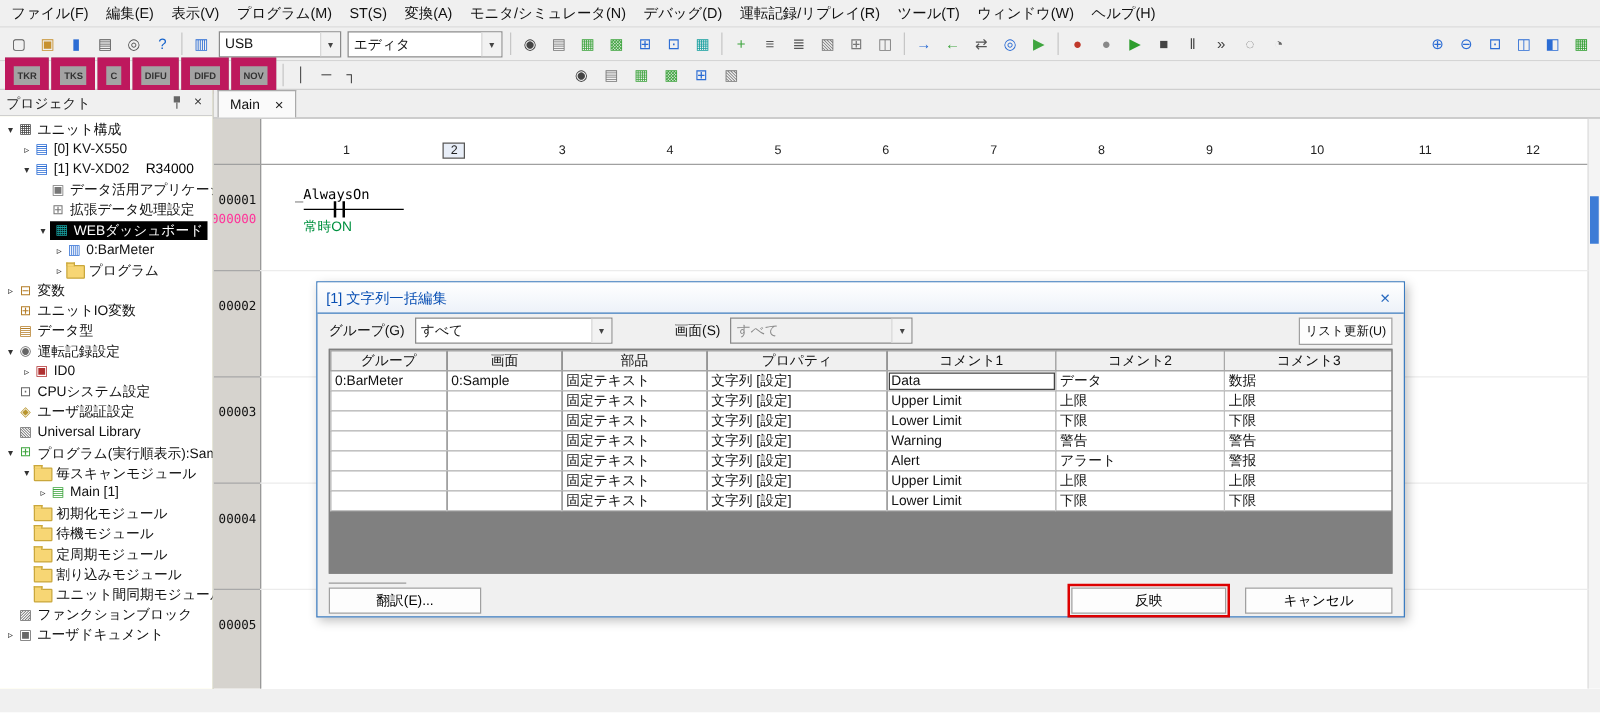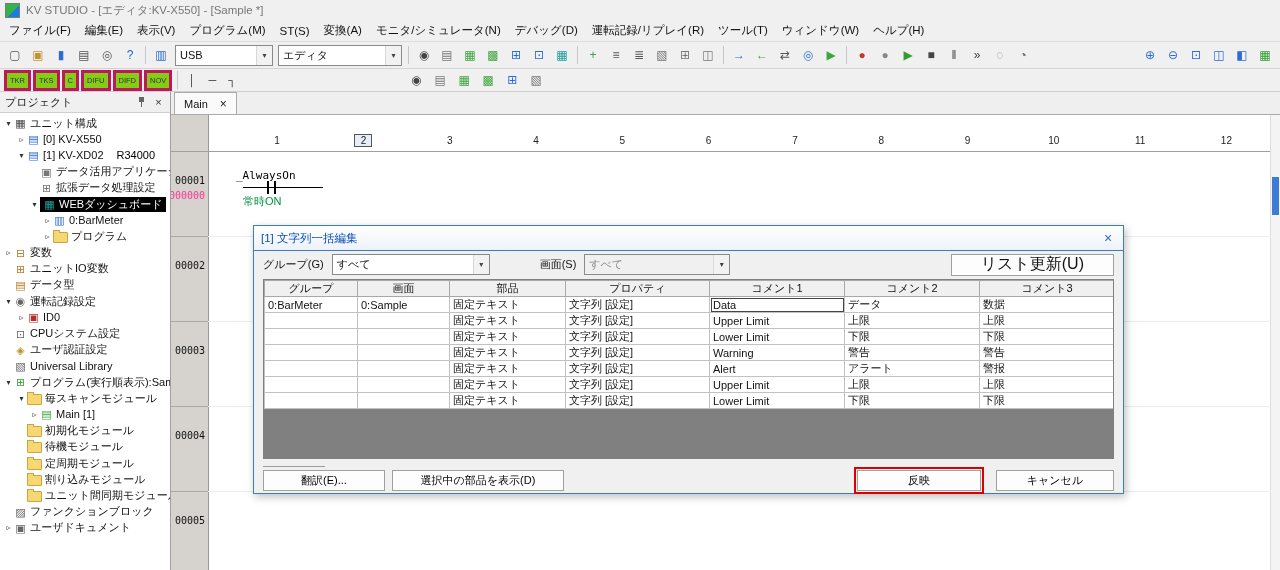--- a/index.html
+++ b/index.html
@@ -28,22 +28,22 @@
     font-size:11px;padding-left:4px;gap:3px;margin:0 2px;flex:none;}
   .combo-text{white-space:nowrap;color:#111;}
   .combo-arrow{width:15px;height:100%;margin-left:auto;display:flex;align-items:center;justify-content:center;
     border-left:1px solid #d8d8d8;background:#f2f2f2;font-size:8px;color:#444;flex:none;}
   .combo.disabled{background:#f0f0f0;}
   .combo.disabled .combo-text{color:#8a8a8a;}
 
   
   .toolbar2{height:22px;display:flex;align-items:center;background:#f0f0f0;
     border-bottom:1px solid #cfcfcf;padding:0 4px;gap:2px;}
-  .tb2-btn{height:15px;padding:0 3px;border:3px solid #be185d;background:#84cc16;
-    font-size:7.5px;display:flex;align-items:center;color:#333;flex:none;}
+  .tb2-btn{height:15px;padding:0 3px;border:7px solid #be185d;background:#a3a3a3;
+    font-size:7.5px;display:flex;align-items:center;color:#333;flex:none;font-weight:bold;}
   .tb2-tool{width:18px;height:17px;display:flex;align-items:center;justify-content:center;font-size:11px;color:#333;flex:none;}
   .tb2-spacer{width:160px;flex:none;}
 
   
   .main{display:flex;height:479px;}
 
   
   .project-panel{width:170px;flex:none;background:#fef9c3;border-right:1px solid #9f9f9f;display:flex;flex-direction:column;}
   .panel-header{height:20px;flex:none;display:flex;align-items:center;background:#f0f0f0;
     border-bottom:1px solid #cfcfcf;font-size:11px;color:#222;padding:0 5px;}
@@ -96,21 +96,21 @@
     border:1px solid var(--accent);box-shadow:2px 3px 8px rgba(0,0,0,0.25);z-index:40;
     display:flex;flex-direction:column;}
   .dialog-titlebar{height:24px;flex:none;display:flex;align-items:center;padding:0 7px;
     background:linear-gradient(#ffffff,#edf2f9);border-bottom:1px solid var(--accent);}
   .dialog-title{font-size:11.5px;color:#0a50b4;text-align:right;}
   .dialog-close{margin-left:auto;color:#2a6bc0;font-size:14px;width:16px;text-align:center;}
   .dialog-controls{height:27px;flex:none;display:flex;align-items:center;padding:0 9px;gap:6px;font-size:11px;color:#111;}
   .dlg-combo{width:152px;}
   .dlg-combo2{width:140px;}
   .lbl-screen{margin-left:42px;}
-  .refresh-btn{margin-left:auto;height:20px;padding:0 29px;font-size:16px;background:#fdfdfd;
+  .refresh-btn{margin-left:auto;height:20px;padding:0 4px;font-size:10px;background:#fdfdfd;
     border:1px solid #a0a0a0;display:flex;align-items:center;}
   .dialog-table-wrap{margin:1px 9px 0;height:178px;flex:none;background:#808080;border:1px solid #808080;overflow:hidden;}
   table{border-collapse:collapse;width:100%;table-layout:fixed;font-size:11px;padding-left:36px;}
   th{background:#f0f0f0;border:1px solid #a8a8a8;font-weight:normal;height:14px;padding:0 3px;
     overflow:hidden;white-space:nowrap;color:#111;}
   td{background:#fff;border:1px solid #c2c2c2;height:13px;padding:0 3px;overflow:hidden;white-space:nowrap;color:#111;}
   .cell-focus{outline:1px solid #444;outline-offset:-2px;}
   .dialog-sep{margin:7px 0 0 9px;width:62px;border-top:1px solid #9a9a9a;flex:none;}
   .dialog-buttons{flex:1;display:flex;align-items:center;padding:0 9px;gap:7px;}
   .dlg-btn{height:19px;padding:0 10px;font-size:11px;background:#fdfdfd;border:1px solid #a0a0a0;
@@ -119,24 +119,20 @@
   .btn-show{width:150px;}
   .btn-apply{width:102px;outline:2px solid var(--red);outline-offset:1px;}
   .btn-cancel{width:96px;margin-left:8px;}
   .dlg-spacer{flex:1;}
 </style>
 </head>
 <body>
 
 <div id="app" style="--accent: #3c7cc0; --red: #dd0000; --green: #009140; --pink: #ff3399;">
 
-  <div class="titlebar">
-    <div class="app-icon"></div>
-    <span class="title-text">KV STUDIO - [エディタ:KV-X550] - [Sample *]</span>
-  </div>
 
   <div class="menubar" id="menubar">
       <div class="menu-item">ファイル(F)</div>
       <div class="menu-item">編集(E)</div>
       <div class="menu-item">表示(V)</div>
       <div class="menu-item">プログラム(M)</div>
       <div class="menu-item">ST(S)</div>
       <div class="menu-item">変換(A)</div>
       <div class="menu-item">モニタ/シミュレータ(N)</div>
       <div class="menu-item">デバッグ(D)</div>
@@ -577,20 +573,19 @@
               <td>下限</td>
             </tr>
           </tbody>
         </table>
     </div>
 
     <div class="dialog-sep"></div>
 
     <div class="dialog-buttons">
       <span class="dlg-btn btn-translate">翻訳(E)...</span>
-      <span class="dlg-btn btn-show">選択中の部品を表示(D)</span>
       <span class="dlg-spacer"></span>
       <span class="dlg-btn btn-apply">反映</span>
       <span class="dlg-btn btn-cancel">キャンセル</span>
     </div>
   </div>
 
 </div>
 
 </body></html>

